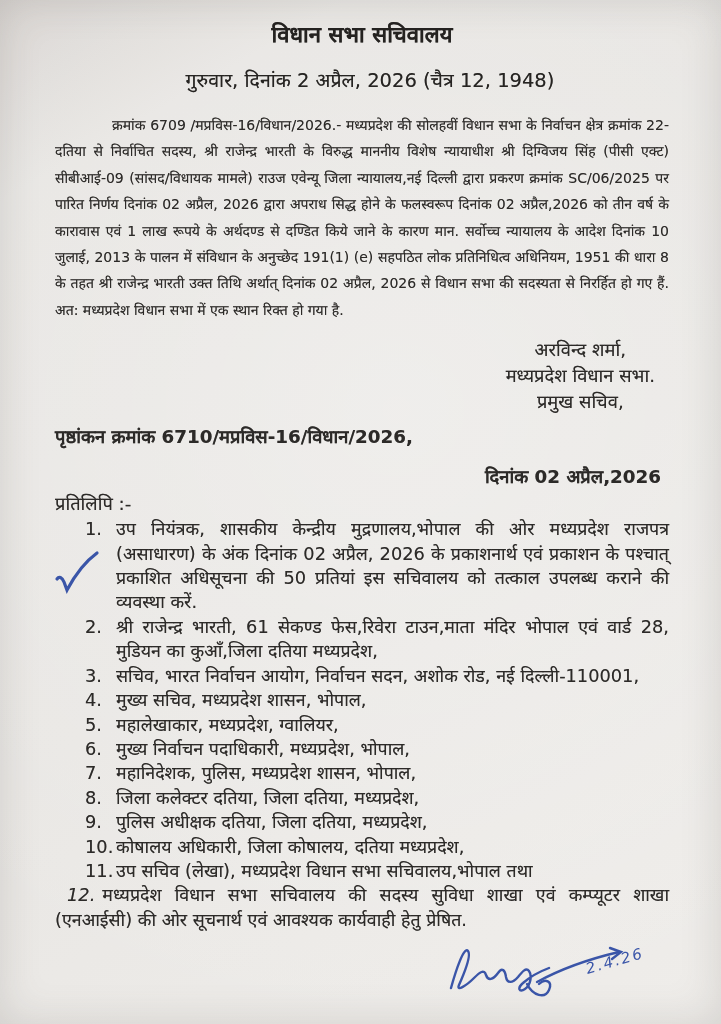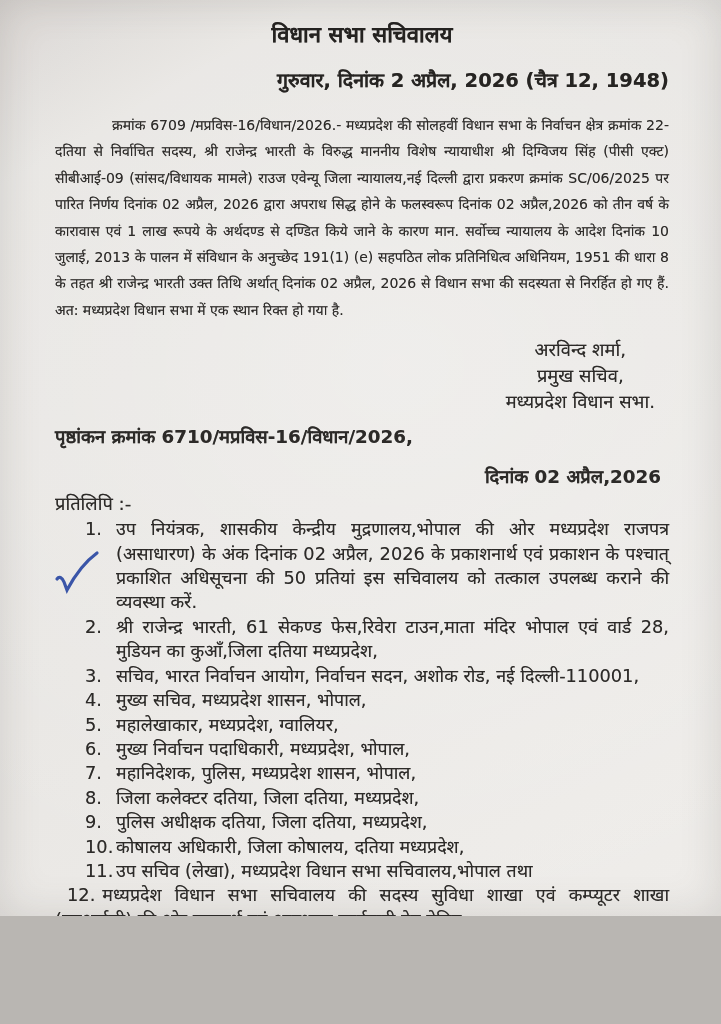--- a/index.html
+++ b/index.html
@@ -2,40 +2,40 @@
 <html><head>
 <meta charset="utf-8">
 <style>
   html,body{margin:0;padding:0;}
   body{
     background:#b9b6b2;
     font-family:"DejaVu Sans","Liberation Sans",sans-serif;
   }
   .page{
     position:relative;
-    width:721px;height:916px;
+    width:721px;height:1024px;
     margin:0 auto;
     overflow:hidden;
     color:#2c2a28;
     background:
       radial-gradient(130% 90% at 55% 40%, rgba(255,255,255,0.30), rgba(255,255,255,0) 70%),
       linear-gradient(150deg,#d9d5d2 0%,#e7e5e2 14%,#e9e7e4 55%,#efedea 100%);
     box-shadow:inset 0 0 40px rgba(90,85,80,0.18);
   }
   .content{padding:20px 52px 0 55px;}
   .hdr-title{
     text-align:center;font-weight:bold;font-size:22px;line-height:30px;
     color:#242220;text-shadow:0 0 0.6px rgba(40,38,36,0.55);
   }
   .hdr-sub{
     text-align:center;font-weight:bold;font-size:22px;line-height:30px;margin-top:2px;
     color:#242220;text-shadow:0 0 0.6px rgba(40,38,36,0.55);
   }
   .hdr-date{
-    text-align:right;font-weight:bold;font-size:19.5px;line-height:26px;
+    text-align:center;font-weight:normal;font-size:19.5px;line-height:26px;
     margin-top:18px;padding-left:16px;color:#262422;
     text-shadow:0 0 0.5px rgba(40,38,36,0.5);
   }
   .main-para{
     margin:18px 0 0 0;
     font-size:14px;line-height:26.4px;
     text-align:justify;text-indent:57px;
     text-shadow:0 0 0.4px rgba(44,42,40,0.45);
   }
   .issuer{
@@ -60,21 +60,21 @@
     font-size:17.8px;line-height:24.4px;
     text-shadow:0 0 0.4px rgba(44,42,40,0.45);
   }
   .copy-list li{display:flex;}
   .li-num{width:31px;flex:none;}
   .li-text{flex:1;text-align:justify;}
   .closing{
     margin:0;font-size:17.8px;line-height:24.4px;text-align:justify;
     text-shadow:0 0 0.4px rgba(44,42,40,0.45);
   }
-  .closing .num12{padding-left:12px;padding-right:7px;}
+  .closing .num12{padding-left:12px;padding-right:7px;font-style:italic;}
   .bottom-sign{
     position:relative;
     width:-moz-fit-content;width:fit-content;
     margin:0 28px 0 auto;
     text-align:center;font-size:18.3px;line-height:27px;
     text-shadow:0 0 0.4px rgba(44,42,40,0.45);
   }
   .sig-squiggle{display:block;margin:0 auto -16px auto;}
   .hand-date{
     position:absolute;top:16px;right:-4px;
@@ -90,22 +90,22 @@
 <div class="page">
   <div class="content">
 
     <div class="hdr-title">विधान सभा सचिवालय</div>
     <div class="hdr-date">गुरुवार, दिनांक 2 अप्रैल, 2026 (चैत्र 12, 1948)</div>
 
     <p class="main-para">क्रमांक 6709 /मप्रविस-16/विधान/2026.- मध्यप्रदेश की सोलहवीं विधान सभा के निर्वाचन क्षेत्र क्रमांक 22-दतिया से निर्वाचित सदस्य, श्री राजेन्द्र भारती के विरुद्ध माननीय विशेष न्यायाधीश श्री दिग्विजय सिंह (पीसी एक्ट) सीबीआई-09 (सांसद/विधायक मामले) राउज एवेन्यू जिला न्यायालय,नई दिल्ली द्वारा प्रकरण क्रमांक SC/06/2025 पर पारित निर्णय दिनांक 02 अप्रैल, 2026 द्वारा अपराध सिद्ध होने के फलस्वरूप दिनांक 02 अप्रैल,2026 को तीन वर्ष के कारावास एवं 1 लाख रूपये के अर्थदण्ड से दण्डित किये जाने के कारण मान. सर्वोच्च न्यायालय के आदेश दिनांक 10 जुलाई, 2013 के पालन में संविधान के अनुच्छेद 191(1) (e) सहपठित लोक प्रतिनिधित्व अधिनियम, 1951 की धारा 8 के तहत श्री राजेन्द्र भारती उक्त तिथि अर्थात् दिनांक 02 अप्रैल, 2026 से विधान सभा की सदस्यता से निरर्हित हो गए हैं. अत: मध्यप्रदेश विधान सभा में एक स्थान रिक्त हो गया है.</p>
 
     <div class="issuer">
       <div>अरविन्द शर्मा,</div>
+      <div>मध्यप्रदेश विधान सभा.</div>
       <div>प्रमुख सचिव,</div>
-      <div>मध्यप्रदेश विधान सभा.</div>
     </div>
 
     <div class="endorse-row">
       <span>पृष्ठांकन क्रमांक  6710/मप्रविस-16/विधान/2026,</span>
       <span class="endorse-date">दिनांक  02 अप्रैल,2026</span>
     </div>
     <div class="copy-label">प्रतिलिपि :-</div>
 
     <ol class="copy-list">
       <li>

